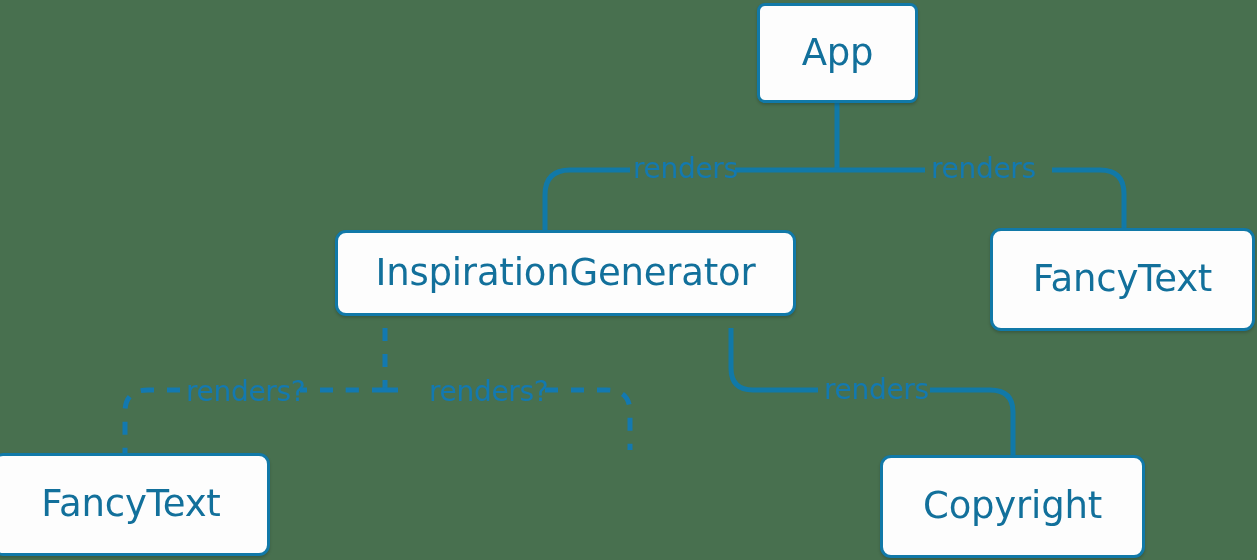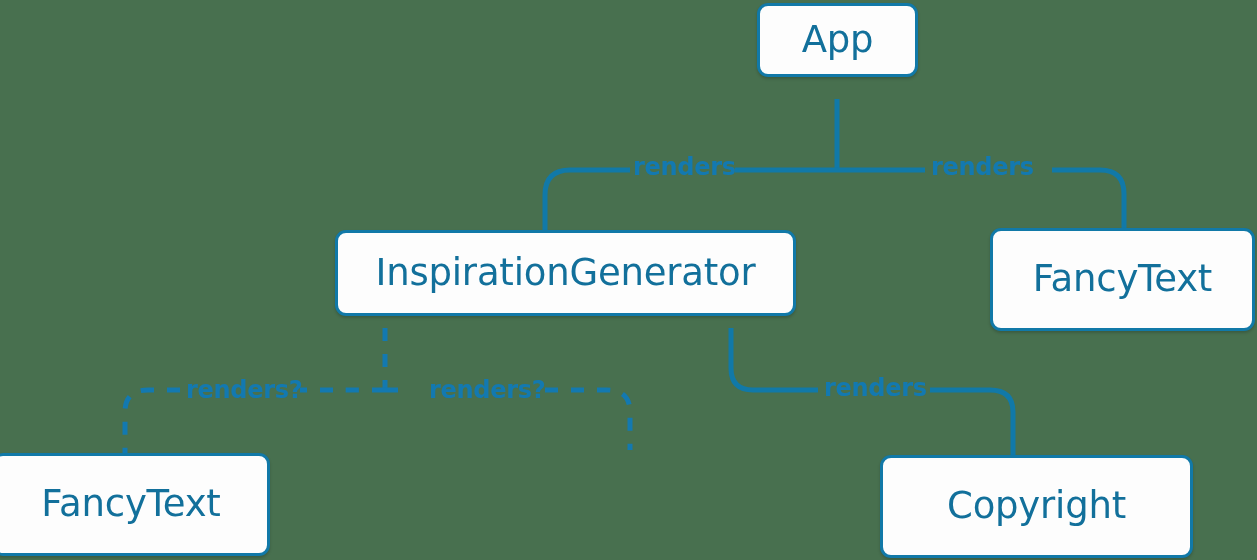--- a/index.html
+++ b/index.html
@@ -41,22 +41,22 @@
     box-shadow: 0 2px 3px rgba(0,0,0,0.18);
   }
   .node-label {
     display: block;
     line-height: 1;
     transform: translateY(-1px);
   }
   .edge-label {
     position: absolute;
     color: #1379b0;
-    font-size: 24px;
-    font-weight: 700;
+    font-size: 28px;
+    font-weight: 400;
     white-space: nowrap;
     line-height: 1;
     letter-spacing: -0.3px;
   }
 </style>
 </head>
 <body>
 
 <div id="diagram">
 
@@ -77,38 +77,38 @@
 
     <g fill="none" stroke="#1379b0" stroke-width="5" stroke-linecap="butt" stroke-dasharray="13 13">
       <path d="M 385 328 L 385 390"></path>
       <path d="M 385 390 L 360 390 Q 338 390 338 390 L 300 390"></path>
       <path d="M 180 390 L 148 390 Q 125 390 125 412 L 125 453"></path>
       <path d="M 385 390 L 410 390"></path>
       <path d="M 545 390 L 607 390 Q 630 390 630 412 L 630 450"></path>
     </g>
   </svg>
 
-  <div class="node" style="left:757px; top:3px; width:161px; height:74px;">
+  <div class="node" style="left:757px; top:3px; width:161px; height:100px;border-radius:8px;">
     <span class="node-label">App</span>
   </div>
 
   <div class="node" style="left:335px; top:230px; width:461px; height:86px;">
     <span class="node-label">InspirationGenerator</span>
   </div>
 
   <div class="node" style="left:990px; top:228px; width:265px; height:103px;">
     <span class="node-label">FancyText</span>
   </div>
 
   <div class="node" style="left:-8px; top:453px; width:278px; height:103px;">
     <span class="node-label">FancyText</span>
   </div>
 
 
-  <div class="node" style="left:880px; top:455px; width:313px; height:103px;">
+  <div class="node" style="left:880px; top:455px; width:265px; height:103px;">
     <span class="node-label">Copyright</span>
   </div>
 
   <div class="edge-label" style="left:633px; top:155px;">renders</div>
 
   <div class="edge-label" style="left:931px; top:155px;">renders</div>
 
   <div class="edge-label" style="left:186px; top:378px;">renders?</div>
 
   <div class="edge-label" style="left:429px; top:378px;">renders?</div>

